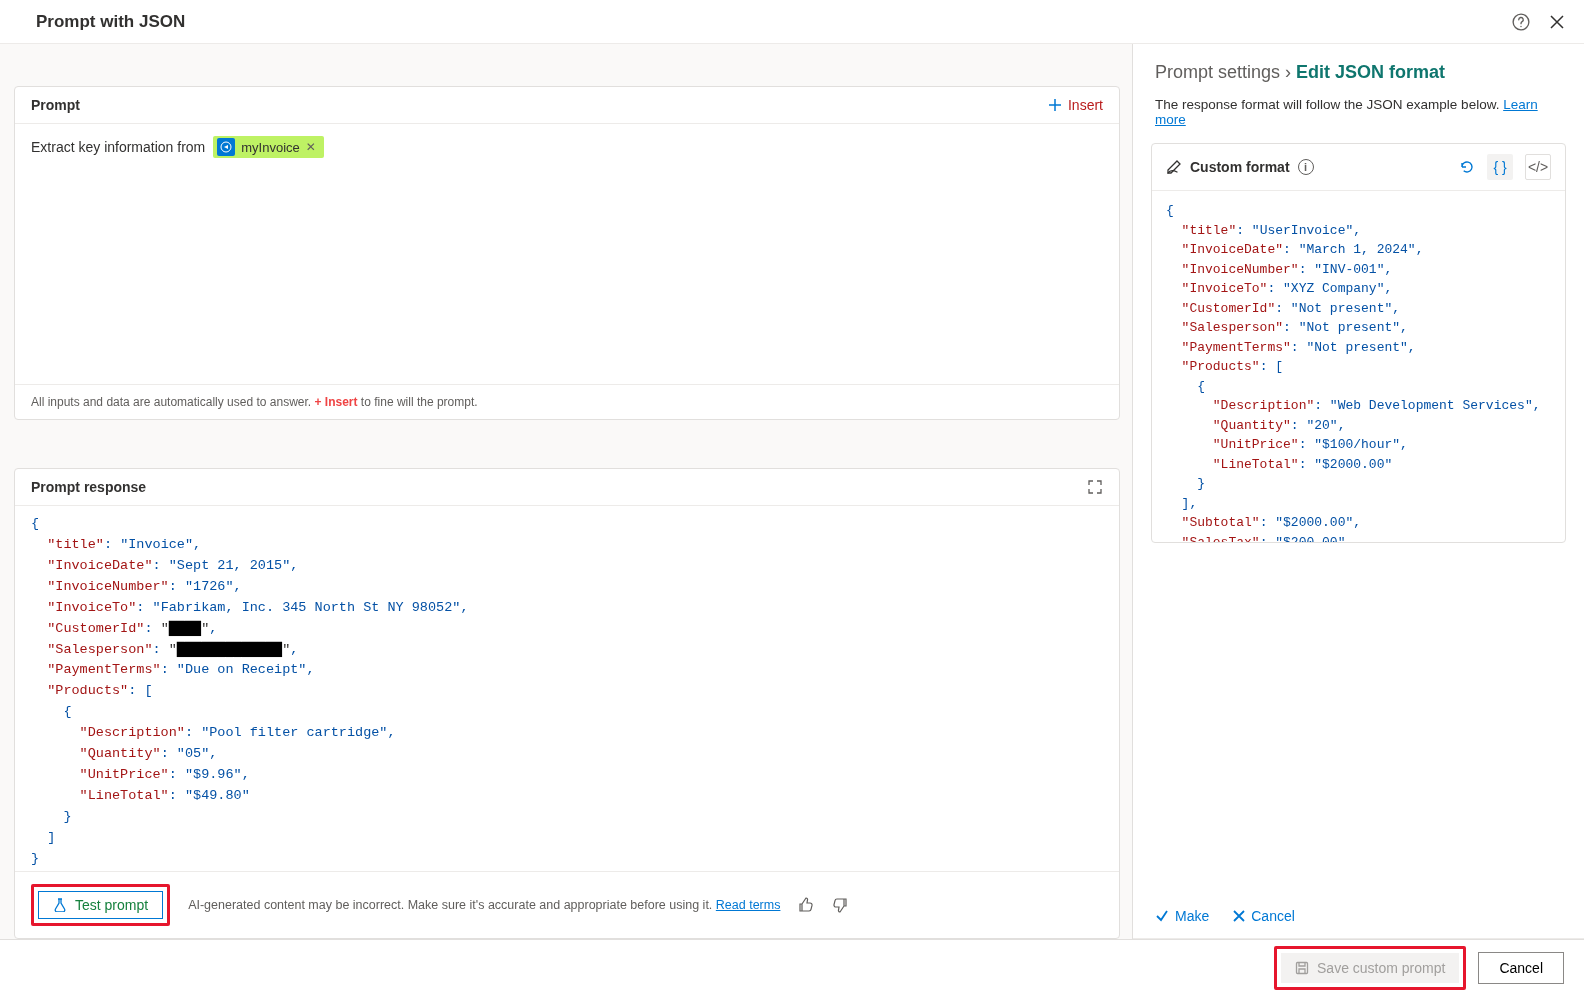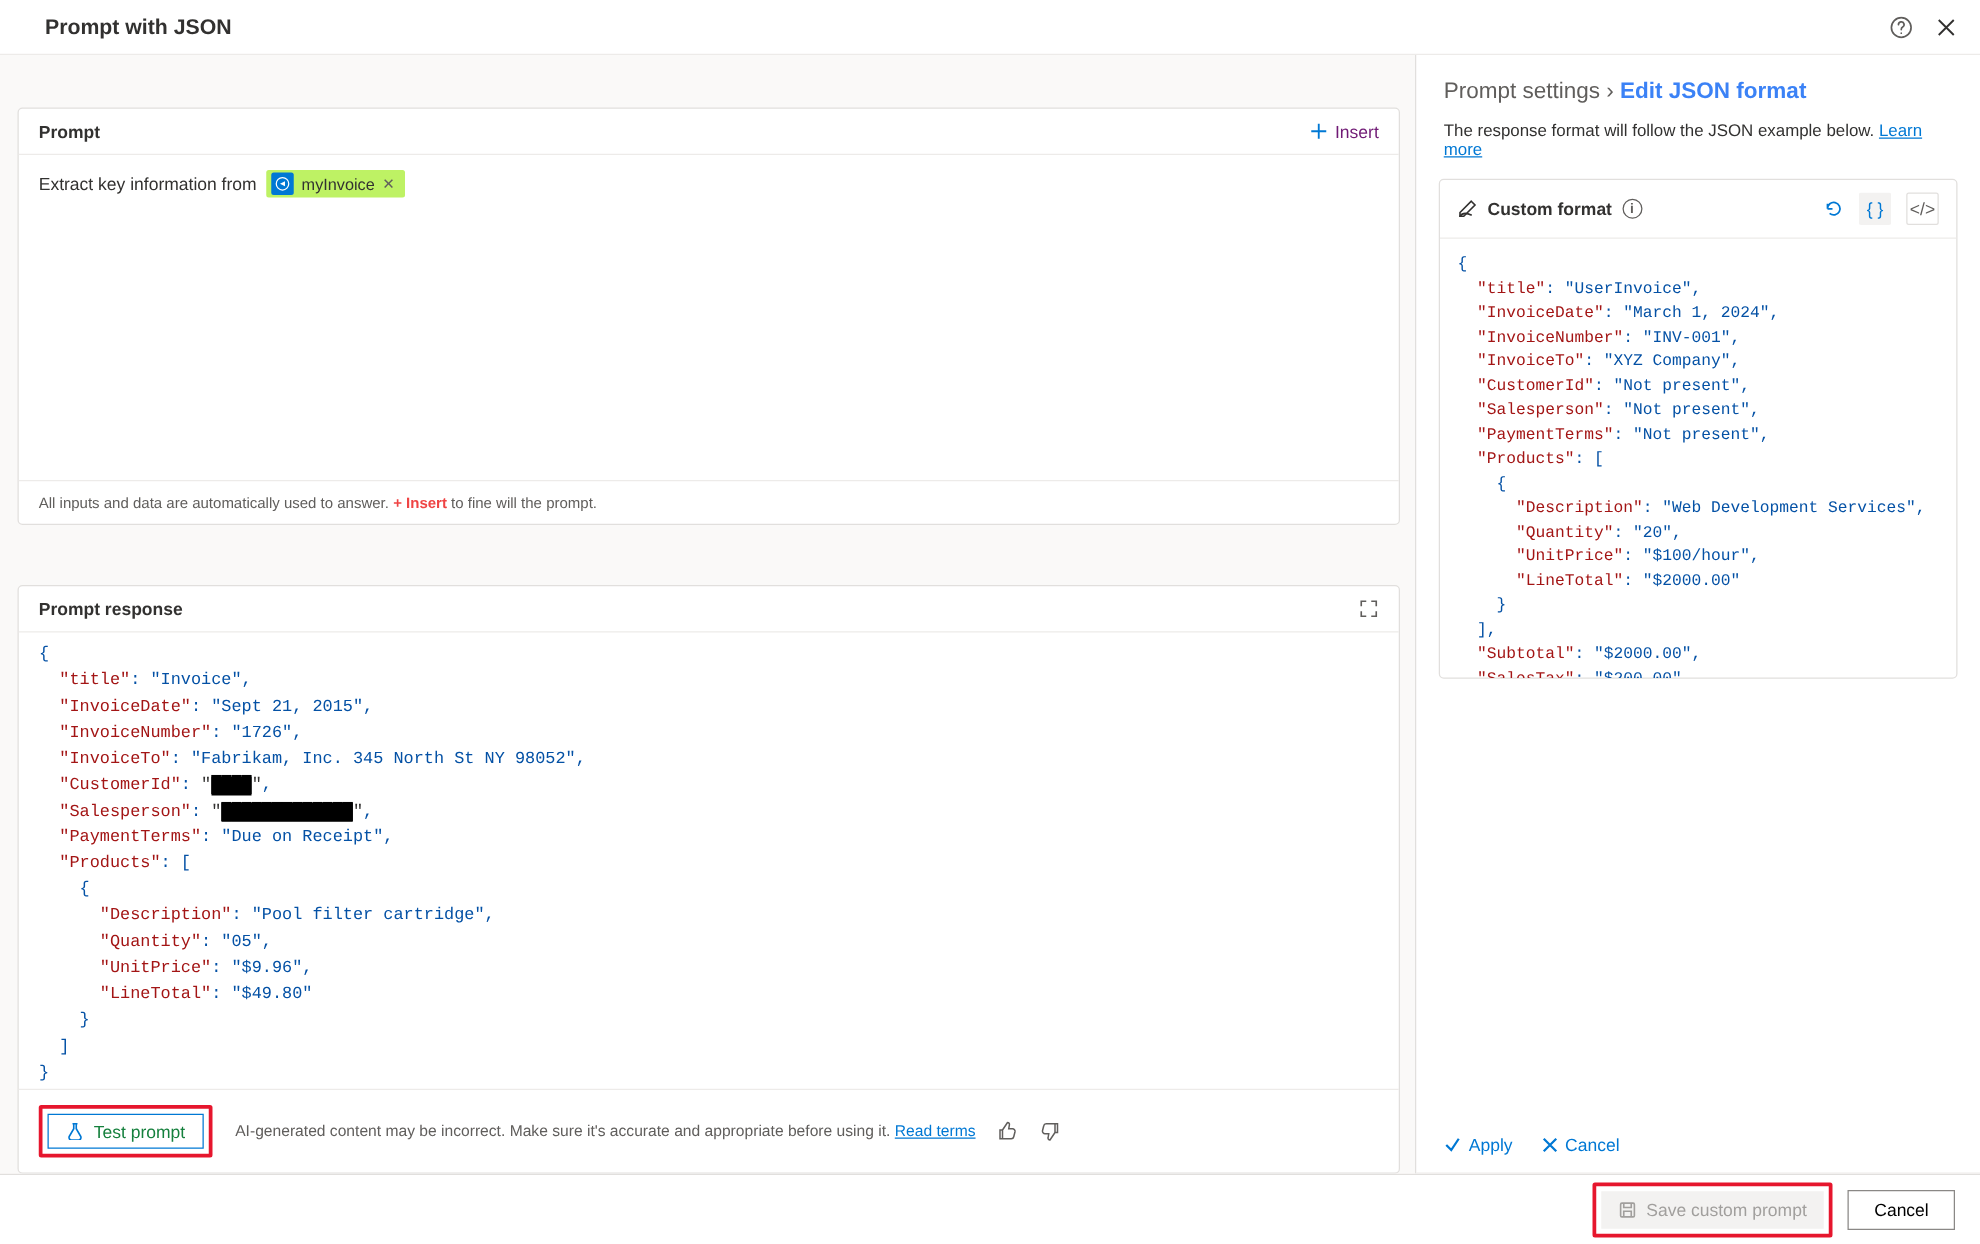--- a/index.html
+++ b/index.html
@@ -35,21 +35,21 @@
     margin-top:28px;
   }
   .card-header {
     display:flex;
     align-items:center;
     justify-content:space-between;
     padding: 10px 16px;
     border-bottom:1px solid #edebe9;
     font-weight:600;
   }
-  .insert-btn { display:flex; align-items:center; gap:6px; color:#701a75; font-size:14px; font-weight:400; cursor:pointer;}
+  .insert-btn { display:flex; align-items:center; gap:6px; color:#b91c1c; font-size:14px; font-weight:400; cursor:pointer;}
   .prompt-body { padding: 12px 16px; min-height: 260px; position:relative;}
   .prompt-text { font-size:14px; color:#323130; display:inline-flex; align-items:center; gap:8px;}
   .chip {
     display:inline-flex; align-items:center; gap:6px;
     background:#bef264; padding:2px 8px 2px 4px; border-radius:2px;
     font-size:13px;
   }
   .chip .var-icon {
     width:18px; height:18px; background:#0078d4; border-radius:2px;
     display:inline-flex; align-items:center; justify-content:center; color:#fff;
@@ -96,21 +96,21 @@
 
   
   .side {
     width:452px;
     border-left:1px solid #e1dfdd;
     background:#fff;
     display:flex; flex-direction:column;
   }
   .side-header { padding: 18px 22px 6px 22px; }
   .breadcrumb { font-size:18px; color:#605e5c; }
-  .breadcrumb .current { font-weight:600; color:#3b82f6; }
+  .breadcrumb .current { font-weight:600; color:#0f766e; }
   .side-sub { padding: 8px 22px 16px 22px; font-size:13.5px; color:#323130; }
   .format-card {
     margin: 0 18px;
     border:1px solid #e1dfdd; border-radius:4px;
     display:flex; flex-direction:column;
     height: 400px;
   }
   .format-head {
     display:flex; align-items:center; justify-content:space-between;
     padding:10px 14px; border-bottom:1px solid #edebe9;
@@ -314,21 +314,21 @@
   <span class="key">"SalesTax"</span><span class="punct">: </span><span class="str">"$200.00"</span><span class="punct">,</span>
   
 </div>
       </div>
 
       <div class="side-actions">
         <span class="act apply">
           <svg width="14" height="14" viewBox="0 0 14 14" stroke="#0078d4" stroke-width="1.8" fill="none">
               <path d="M2 7l4 4 6-9"></path>
             </svg>
-          <span>Apply</span>
+          <span>Make</span>
         </span>
         <span class="act cancel">
           <svg width="12" height="12" viewBox="0 0 12 12" stroke="#0078d4" stroke-width="1.8">
               <path d="M1 1l10 10M11 1L1 11"></path>
             </svg>
           <span>Cancel</span>
         </span>
       </div>
     </div>
   </div>

